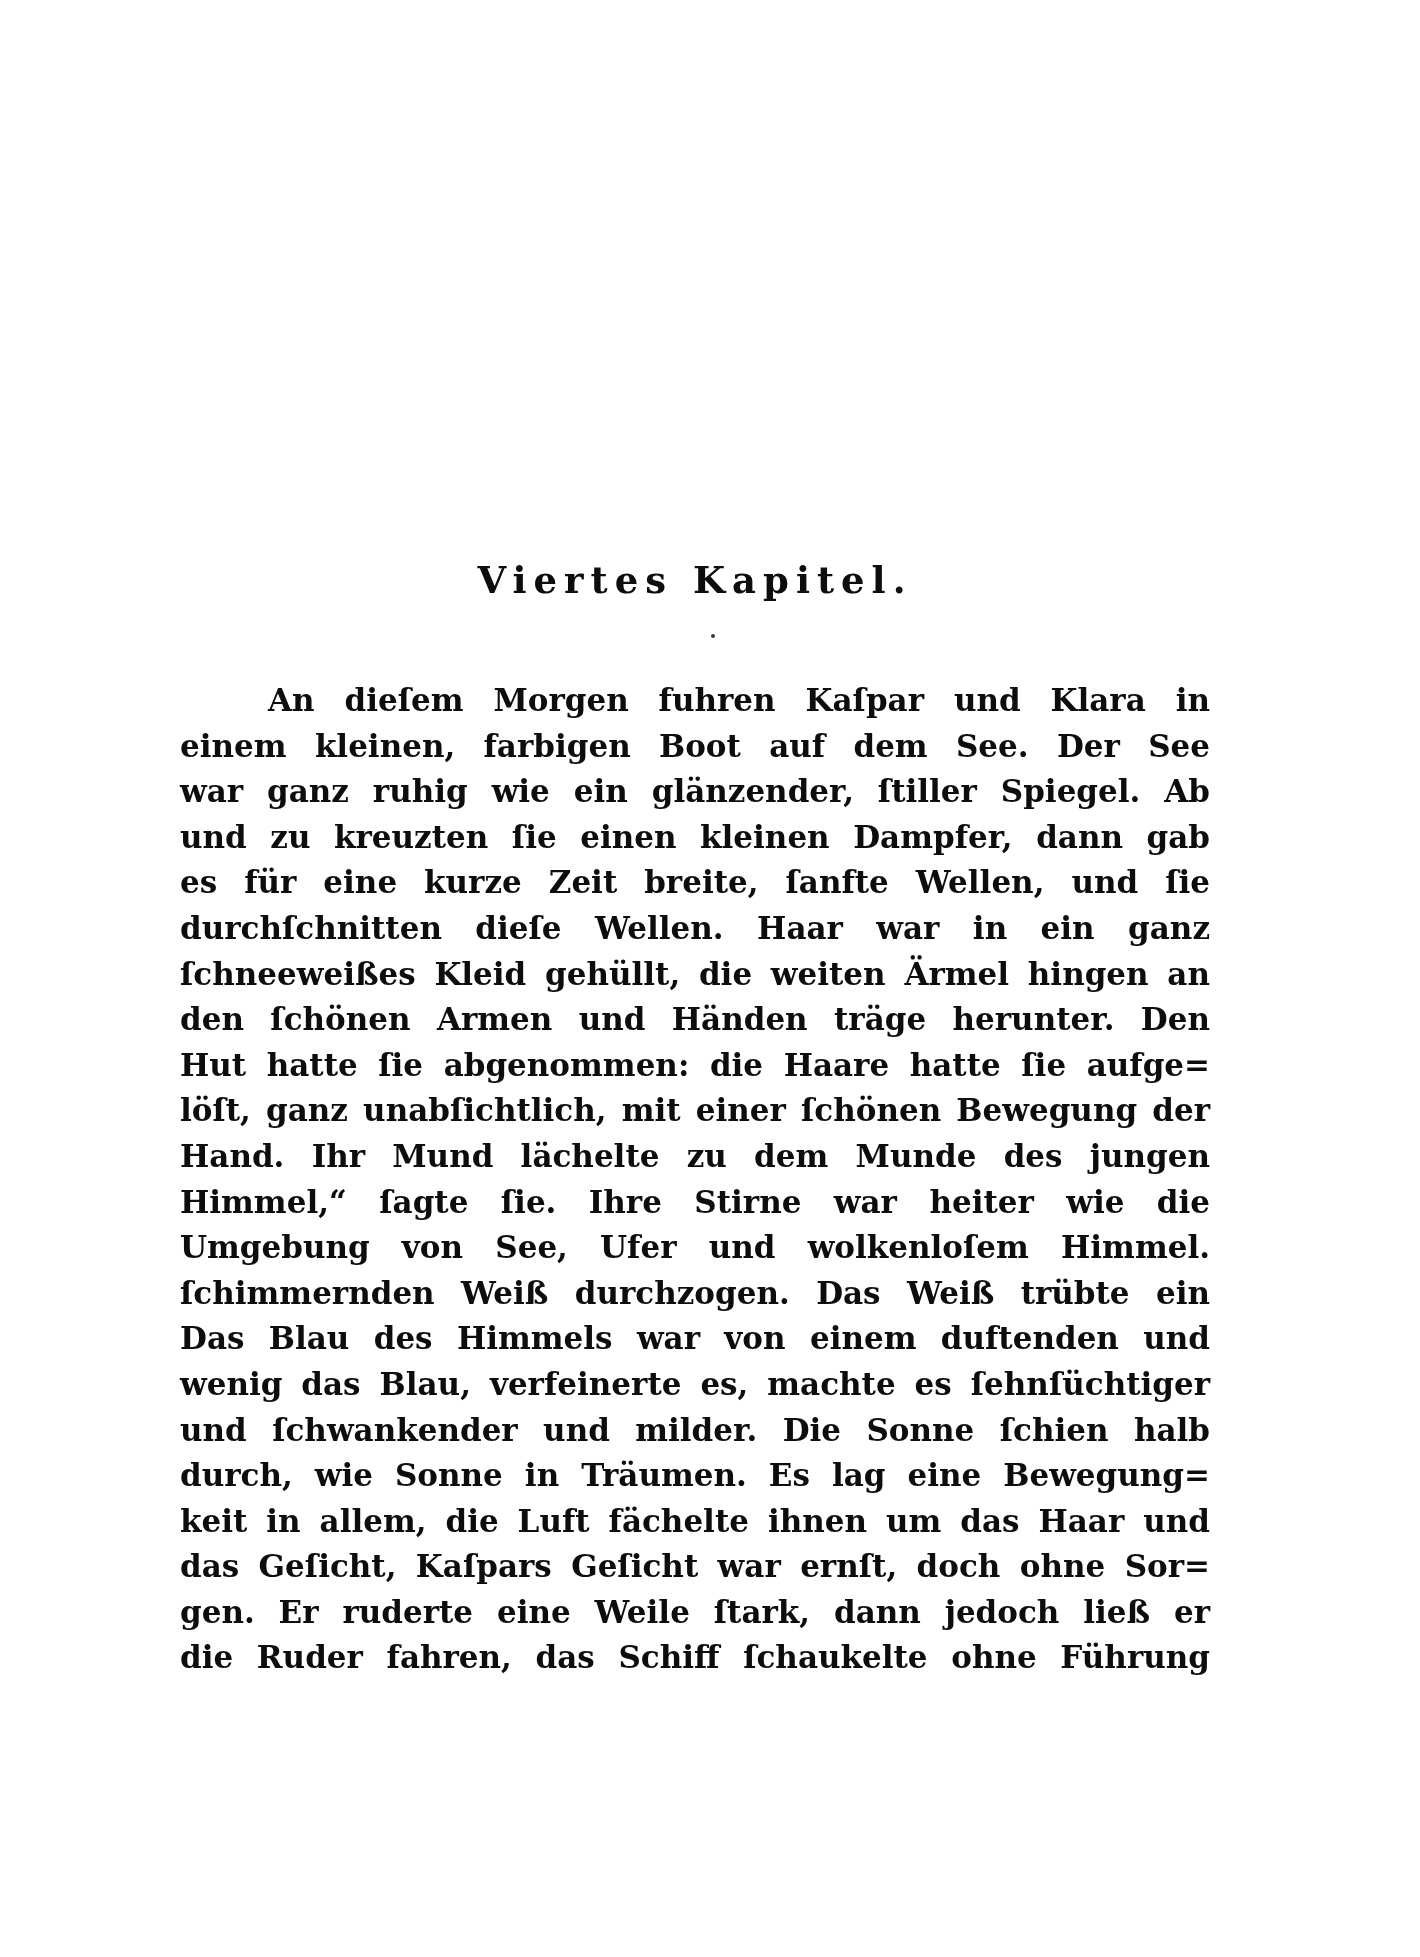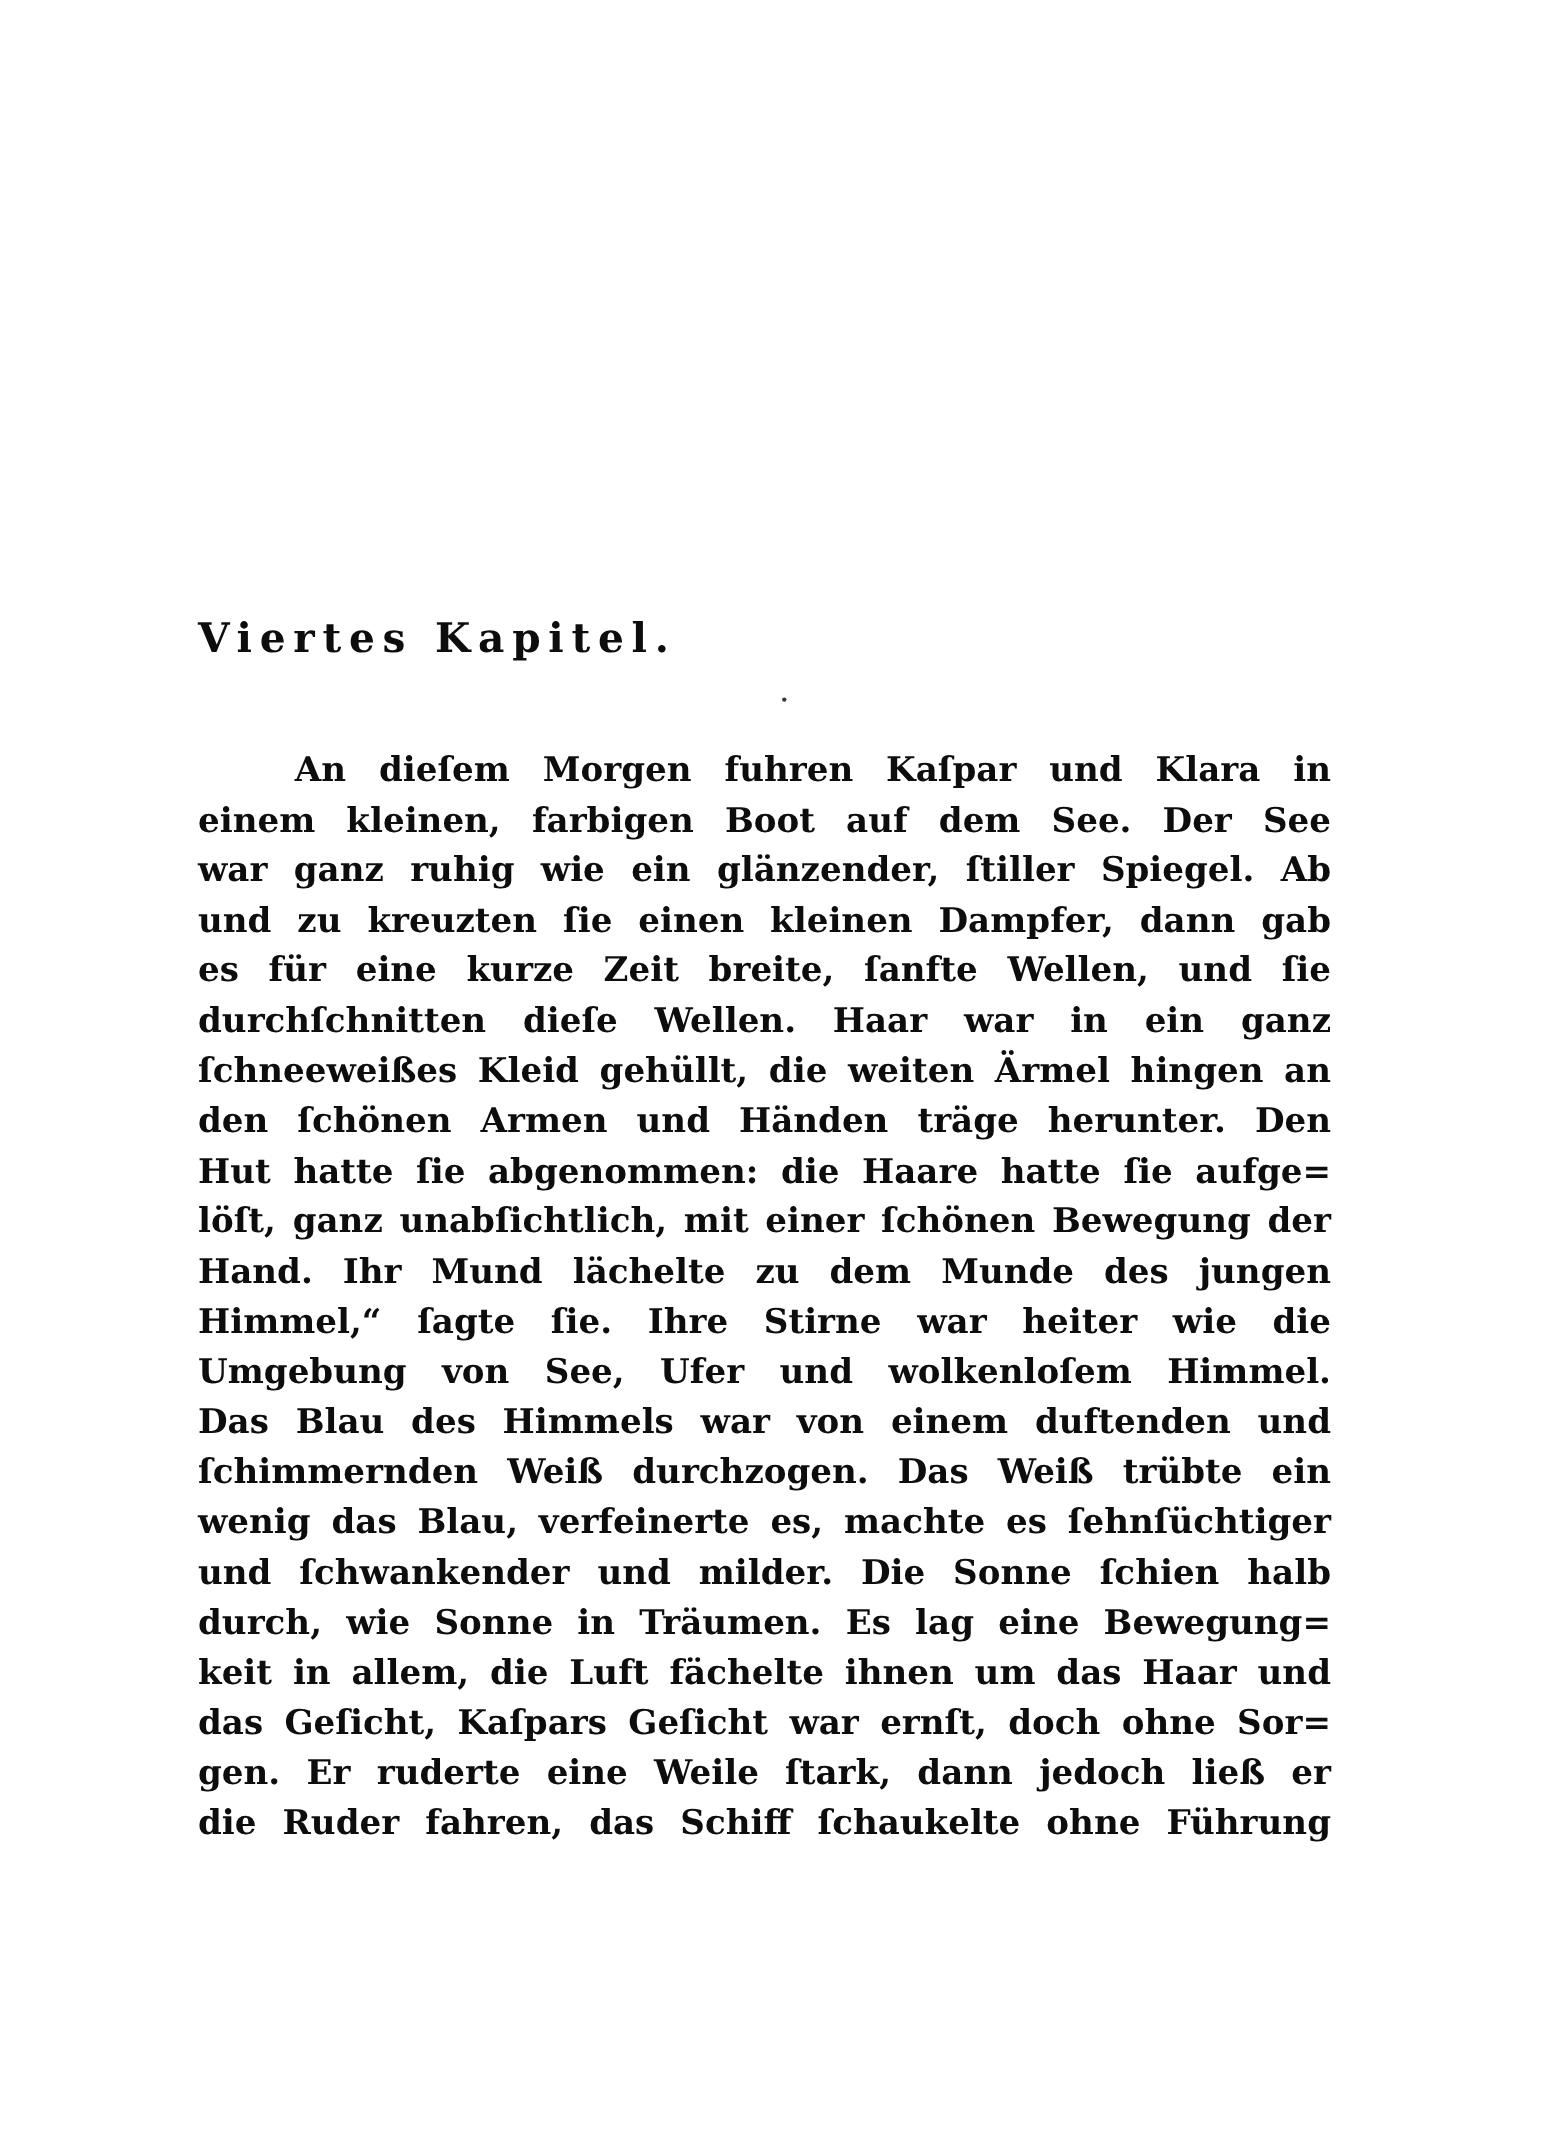--- a/index.html
+++ b/index.html
@@ -15,21 +15,21 @@
     color: #0d0d0d;
     font-family: "DejaVu Serif", serif;
     overflow: hidden;
   }
   .chapter-heading {
     position: absolute;
     top: 558px;
     left: 180px;
     width: 1030px;
     margin: 0;
-    text-align: left;
+    text-align: center;
     font-size: 37px;
     font-weight: bold;
     letter-spacing: 7px;
     white-space: nowrap;
   }
   .text-block {
     position: absolute;
     top: 646px;
     left: 180px;
     width: 1030px;
@@ -78,22 +78,22 @@
     <div class="line">und zu kreuzten ſie einen kleinen Dampfer, dann gab</div>
     <div class="line">es für eine kurze Zeit breite, ſanfte Wellen, und ſie</div>
     <div class="line">durchſchnitten dieſe Wellen. Haar war in ein ganz</div>
     <div class="line">ſchneeweißes Kleid gehüllt, die weiten Ärmel hingen an</div>
     <div class="line">den ſchönen Armen und Händen träge herunter. Den</div>
     <div class="line">Hut hatte ſie abgenommen: die Haare hatte ſie aufge=</div>
     <div class="line">löſt, ganz unabſichtlich, mit einer ſchönen Bewegung der</div>
     <div class="line">Hand. Ihr Mund lächelte zu dem Munde des jungen</div>
     <div class="line">Himmel,“ ſagte ſie. Ihre Stirne war heiter wie die</div>
     <div class="line">Umgebung von See, Ufer und wolkenloſem Himmel.</div>
+    <div class="line">ſchimmernden Weiß durchzogen. Das Weiß trübte ein</div>
     <div class="line">Das Blau des Himmels war von einem duftenden und</div>
-    <div class="line">ſchimmernden Weiß durchzogen. Das Weiß trübte ein</div>
     <div class="line">wenig das Blau, verfeinerte es, machte es ſehnſüchtiger</div>
     <div class="line">und ſchwankender und milder. Die Sonne ſchien halb</div>
     <div class="line">durch, wie Sonne in Träumen. Es lag eine Bewegung=</div>
     <div class="line">keit in allem, die Luft fächelte ihnen um das Haar und</div>
     <div class="line">das Geſicht, Kaſpars Geſicht war ernſt, doch ohne Sor=</div>
     <div class="line">gen. Er ruderte eine Weile ſtark, dann jedoch ließ er</div>
     <div class="line">die Ruder fahren, das Schiff ſchaukelte ohne Führung</div>
   </div>
 
 </div>

